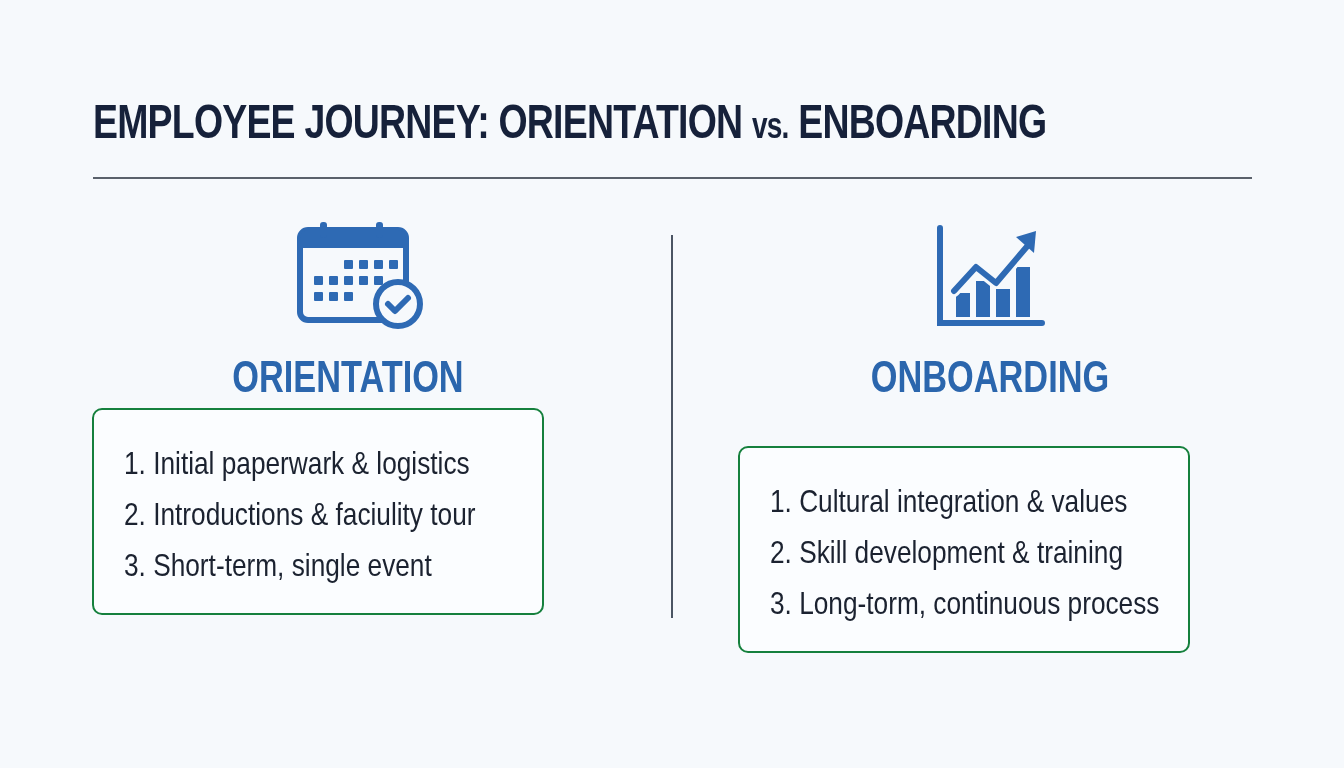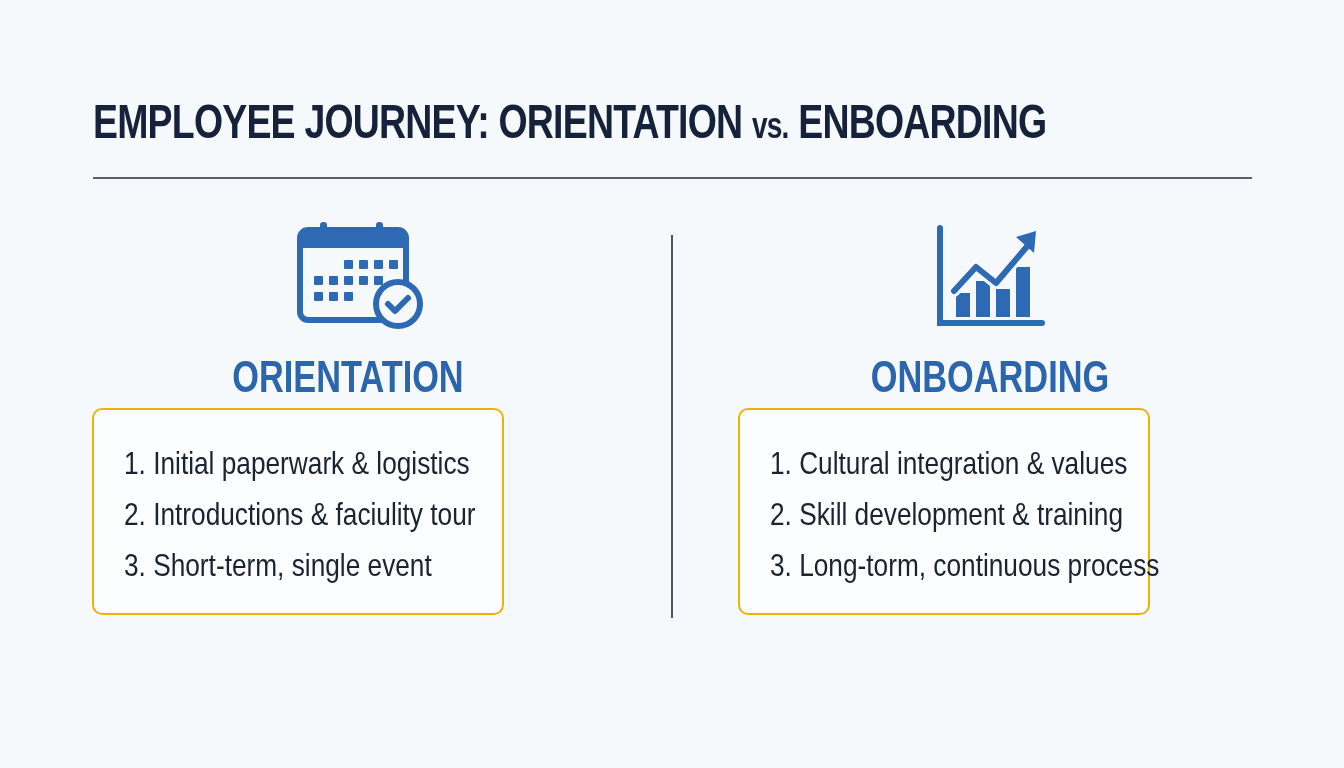--- a/index.html
+++ b/index.html
@@ -27,26 +27,26 @@
     .icon-cal { left: 296px; top: 220px; width: 128px; height: 110px; }
     .icon-chart { left: 934px; top: 225px; width: 112px; height: 104px; }
     .heading {
       position: absolute; top: 349px; width: 400px; text-align: center;
       font-size: 44px; font-weight: 700; color: #2b66ad; line-height: 56px;
       transform: scaleX(0.78); white-space: nowrap;
     }
     .heading-left { left: 148px; }
     .heading-right { left: 790px; }
     .box {
-      position: absolute; top: 408px; width: 412px; height: 207px;
-      border: 2px solid #eab308; border-radius: 10px; background: #fbfdff;
+      position: absolute; top: 408px; width: 452px; height: 207px;
+      border: 2px solid #15803d; border-radius: 10px; background: #fbfdff;
       box-sizing: border-box;
     }
     .box-left { left: 92px; }
-    .box-right { left: 738px; }
+    .box-right { left: 738px; margin-top: 38px; }
     .box ul { list-style: none; margin: 0; padding: 28px 0 0 30px; }
     .box li {
       font-size: 32px; color: #1b2230; line-height: 51px; white-space: nowrap;
       transform: scaleX(0.82); transform-origin: left center;
     }
   </style>
 </head>
 <body>
 
 <div class="title"><span>EMPLOYEE JOURNEY: ORIENTATION </span><span class="vs">vs.</span><span> ENBOARDING</span></div>

